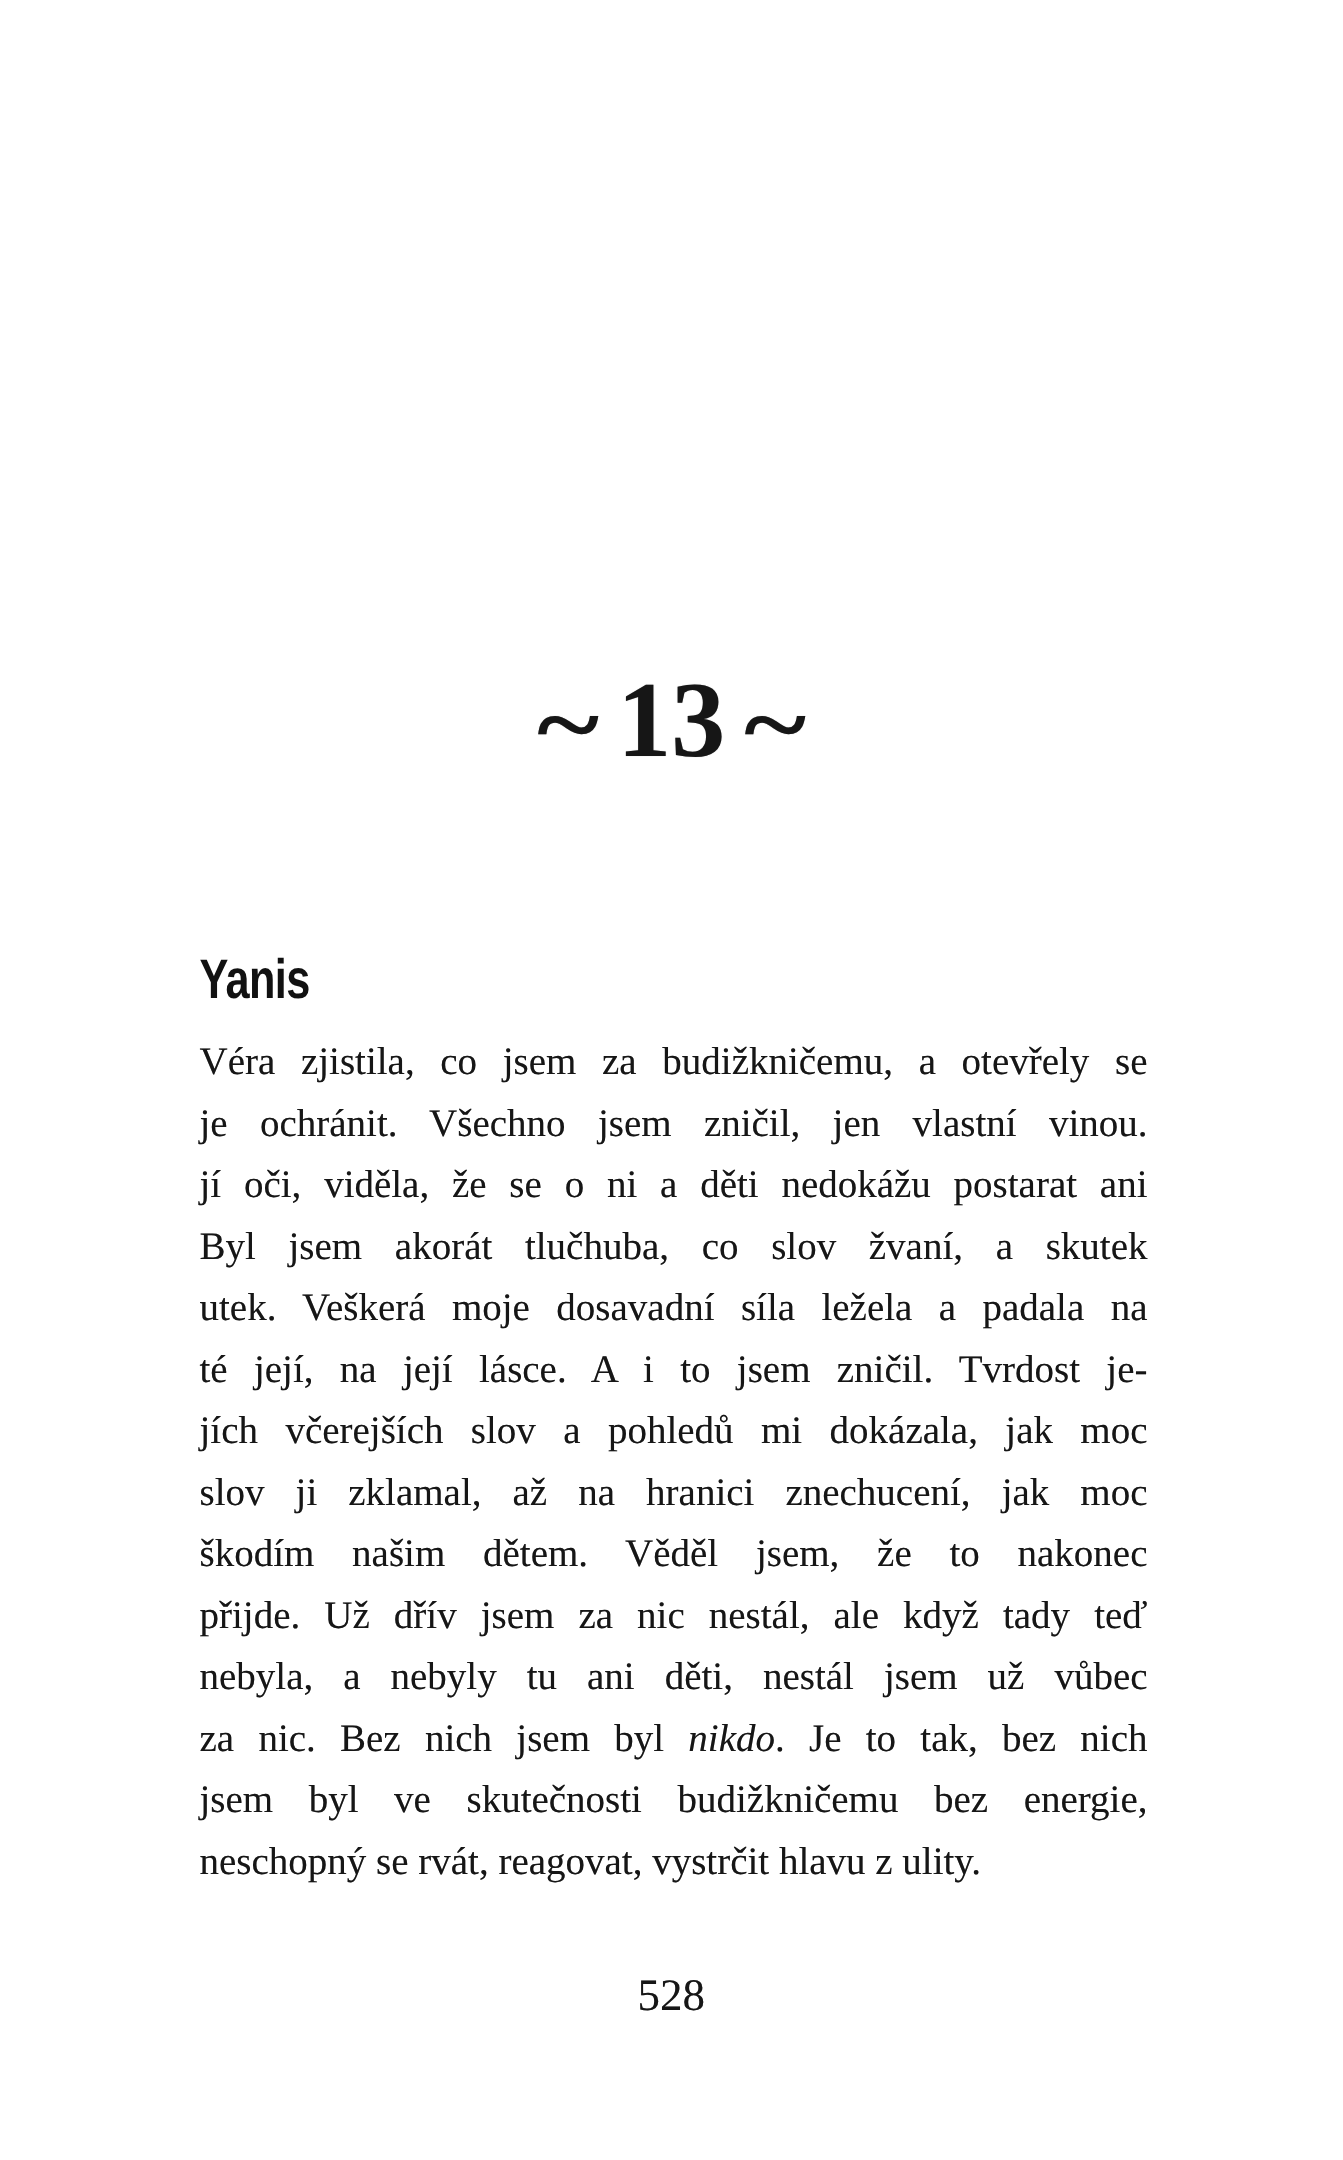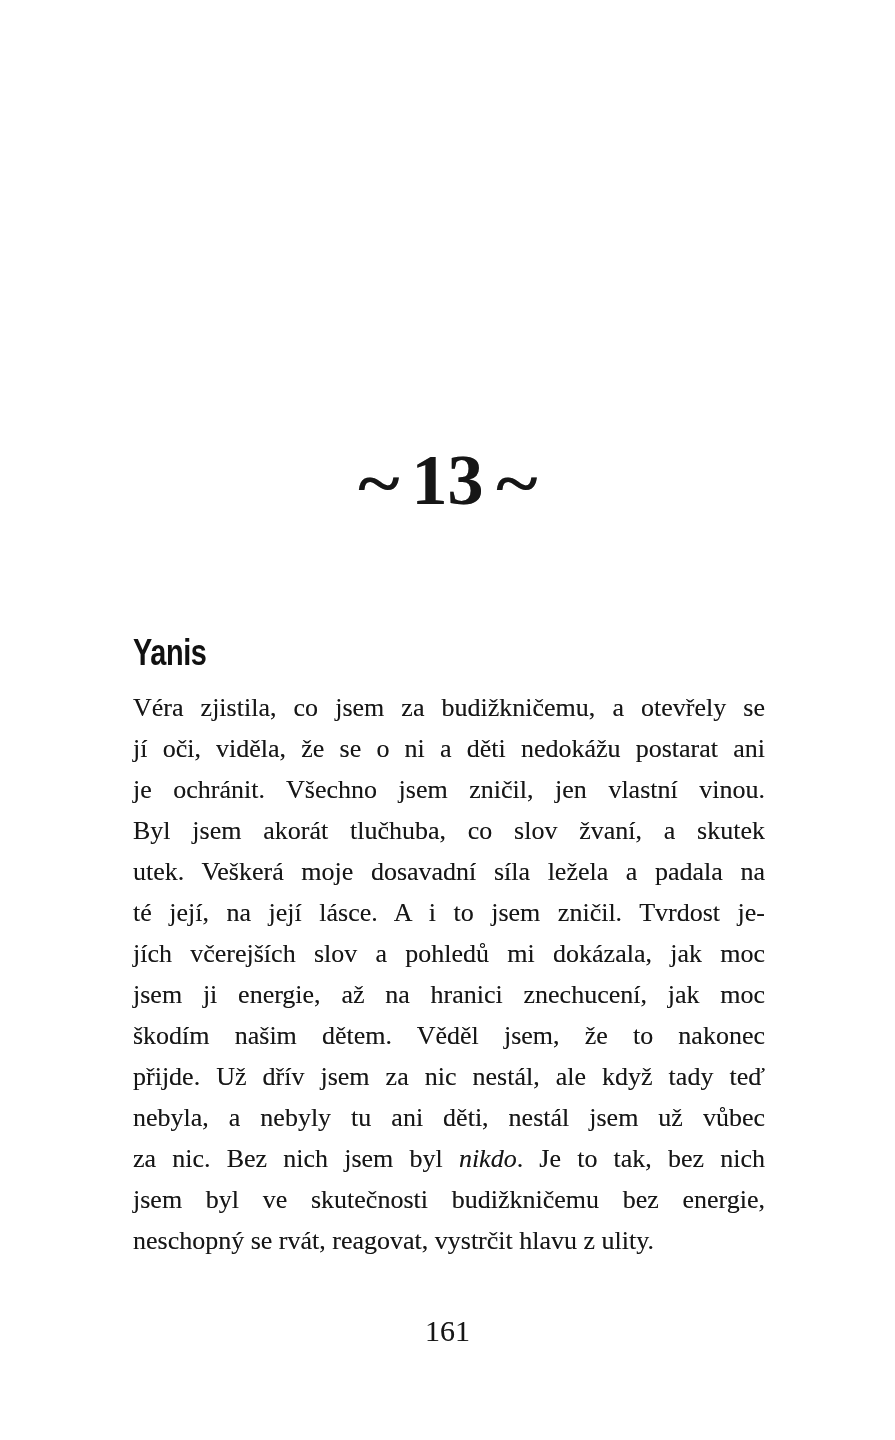--- a/index.html
+++ b/index.html
@@ -93,30 +93,30 @@
 <div class="page">
 
   <div class="chapter">
     <span class="orn">~</span><span class="chnum">13</span><span class="orn">~</span>
   </div>
 
   <h2 class="section">Yanis</h2>
 
   <div class="para">
       <div class="line"><span>Véra zjistila, co jsem za budižkničemu, a otevřely se</span></div>
+      <div class="line"><span>je ochránit. Všechno jsem zničil, jen vlastní vinou.</span></div>
       <div class="line"><span>jí oči, viděla, že se o ni a děti nedokážu postarat ani</span></div>
-      <div class="line"><span>je ochránit. Všechno jsem zničil, jen vlastní vinou.</span></div>
       <div class="line"><span>Byl jsem akorát tlučhuba, co slov žvaní, a skutek</span></div>
       <div class="line"><span>utek. Veškerá moje dosavadní síla ležela a padala na</span></div>
       <div class="line"><span>té její, na její lásce. A i to jsem zničil. Tvrdost je-</span></div>
       <div class="line"><span>jích včerejších slov a pohledů mi dokázala, jak moc</span></div>
-      <div class="line"><span>jsem ji energie, až na hranici znechucení, jak moc</span></div>
+      <div class="line"><span>slov ji zklamal, až na hranici znechucení, jak moc</span></div>
       <div class="line"><span>škodím našim dětem. Věděl jsem, že to nakonec</span></div>
       <div class="line"><span>přijde. Už dřív jsem za nic nestál, ale když tady teď</span></div>
       <div class="line"><span>nebyla, a nebyly tu ani děti, nestál jsem už vůbec</span></div>
       <div class="line"><span>za nic. Bez nich jsem byl </span><span class="it">nikdo</span><span>. Je to tak, bez nich</span></div>
       <div class="line"><span>jsem byl ve skutečnosti budižkničemu bez energie,</span></div>
       <div class="line last"><span>neschopný se rvát, reagovat, vystrčit hlavu z ulity.</span></div>
     </div>
 
-  <div class="folio">161</div>
+  <div class="folio">528</div>
 
 </div>
 
 </body></html>

